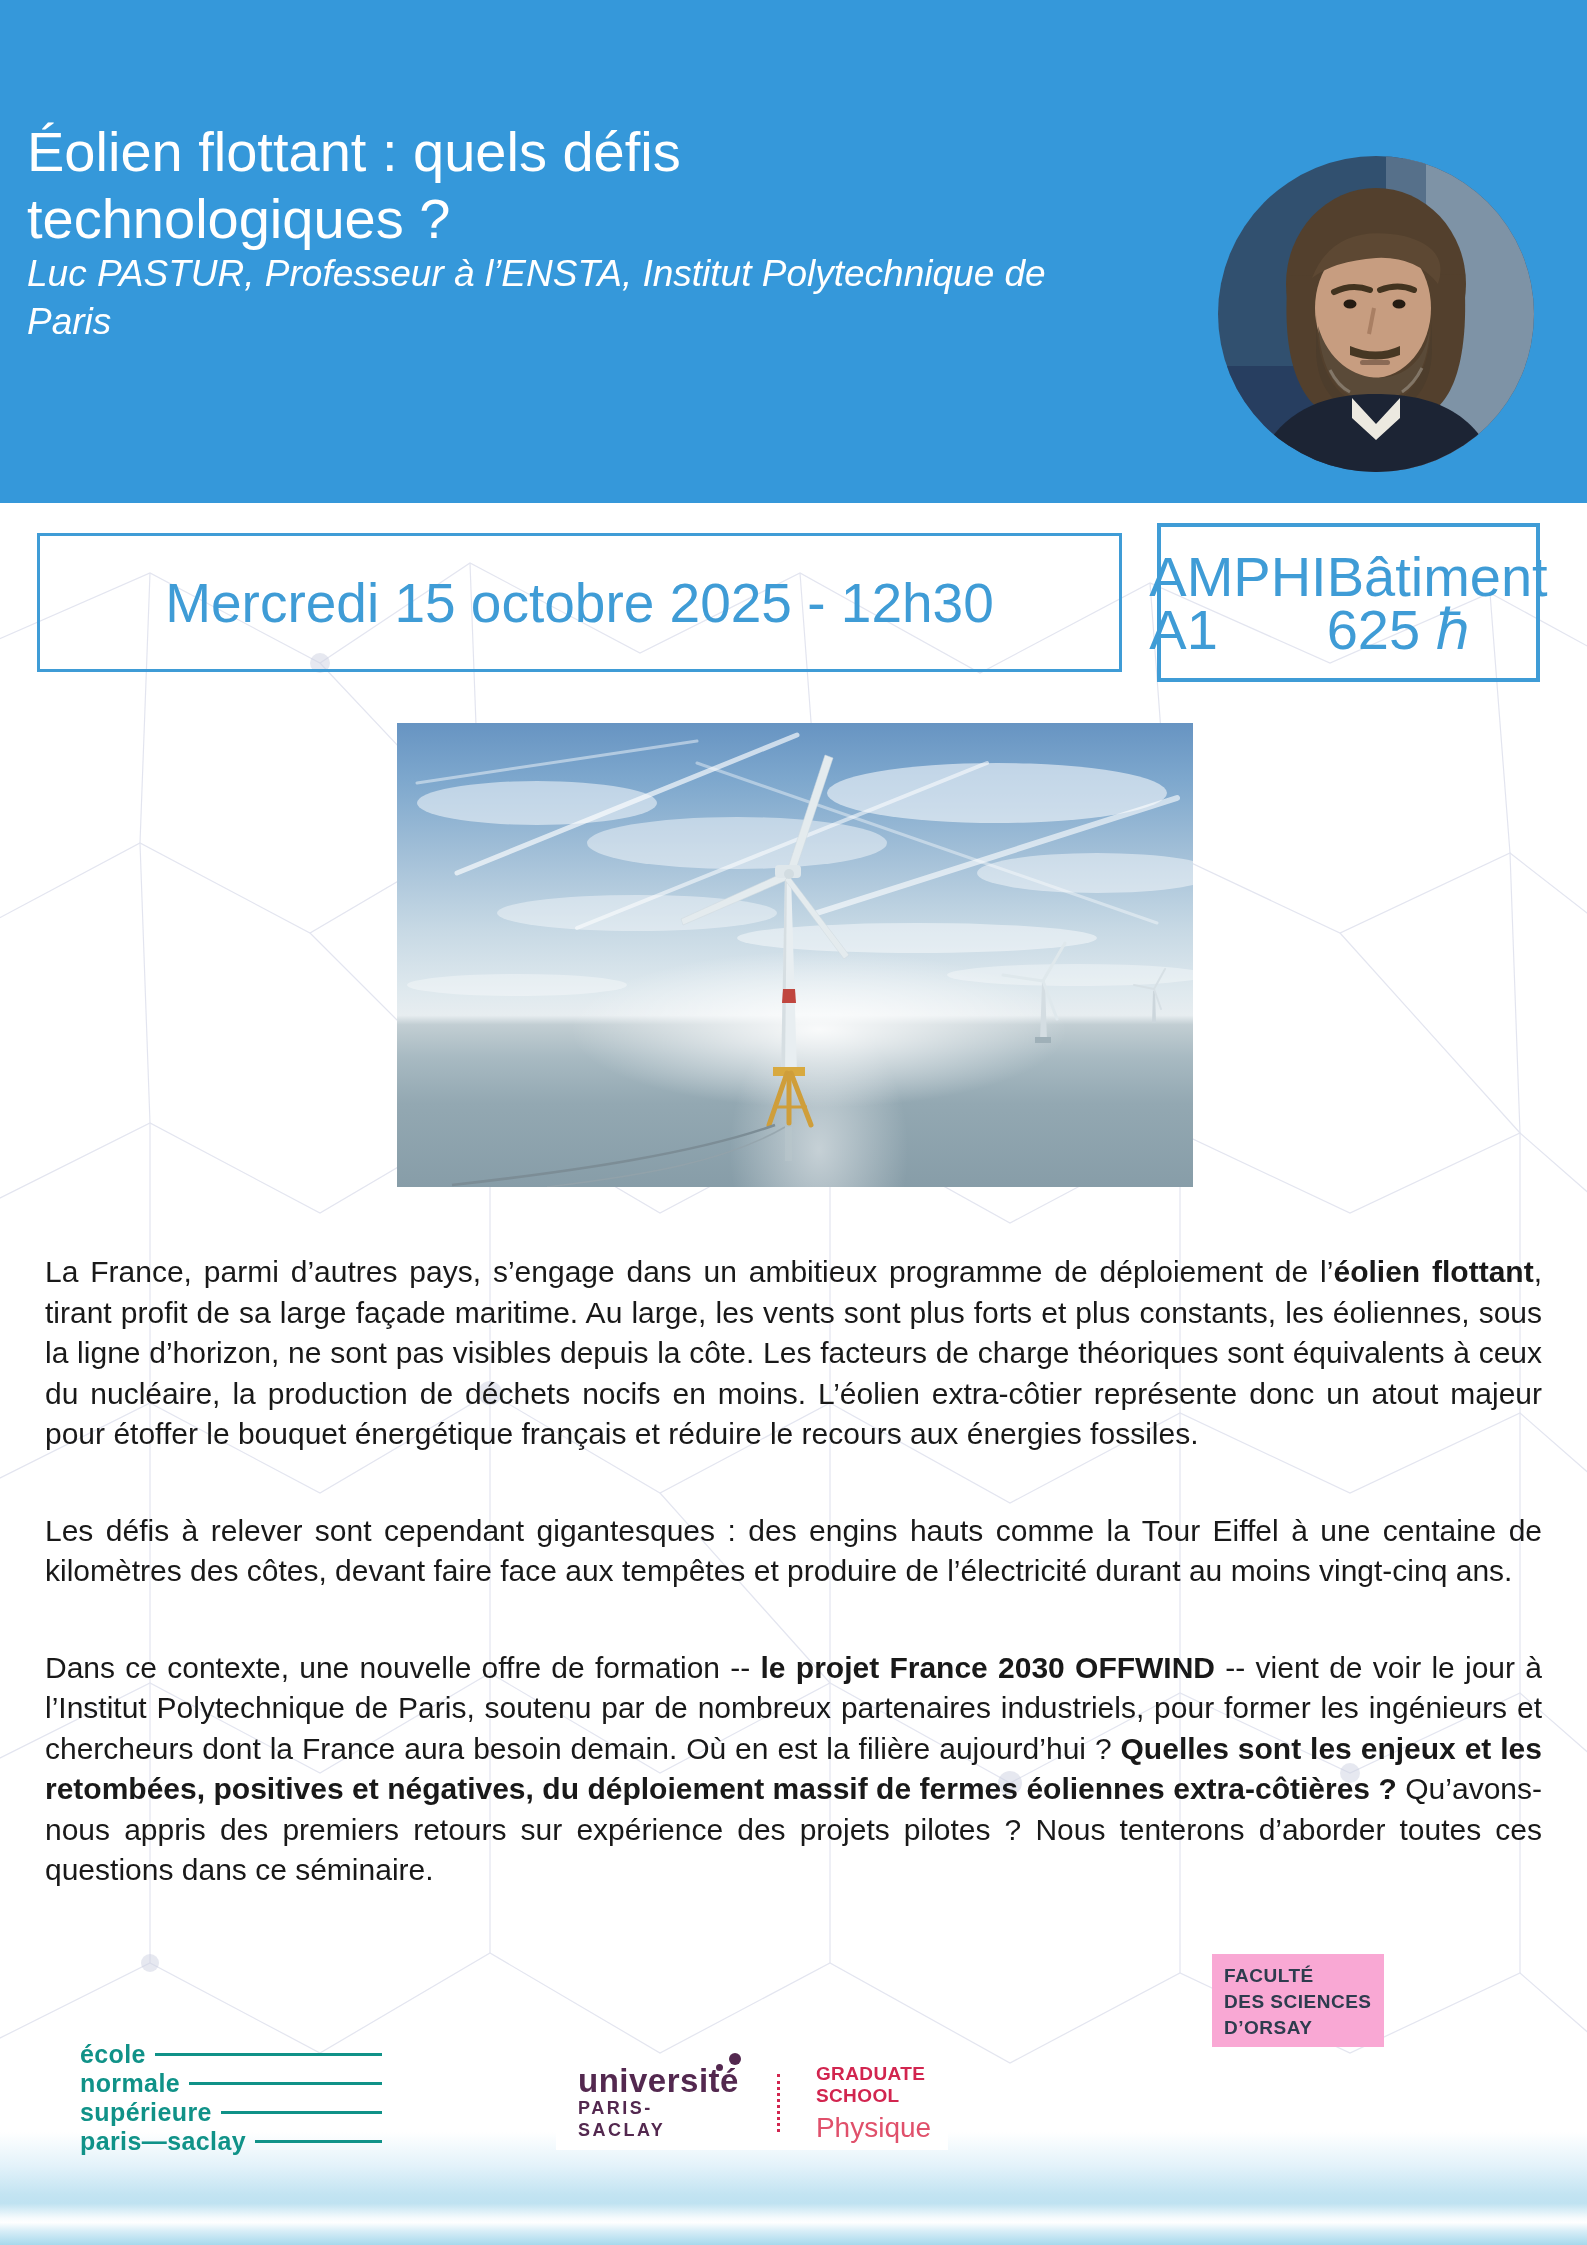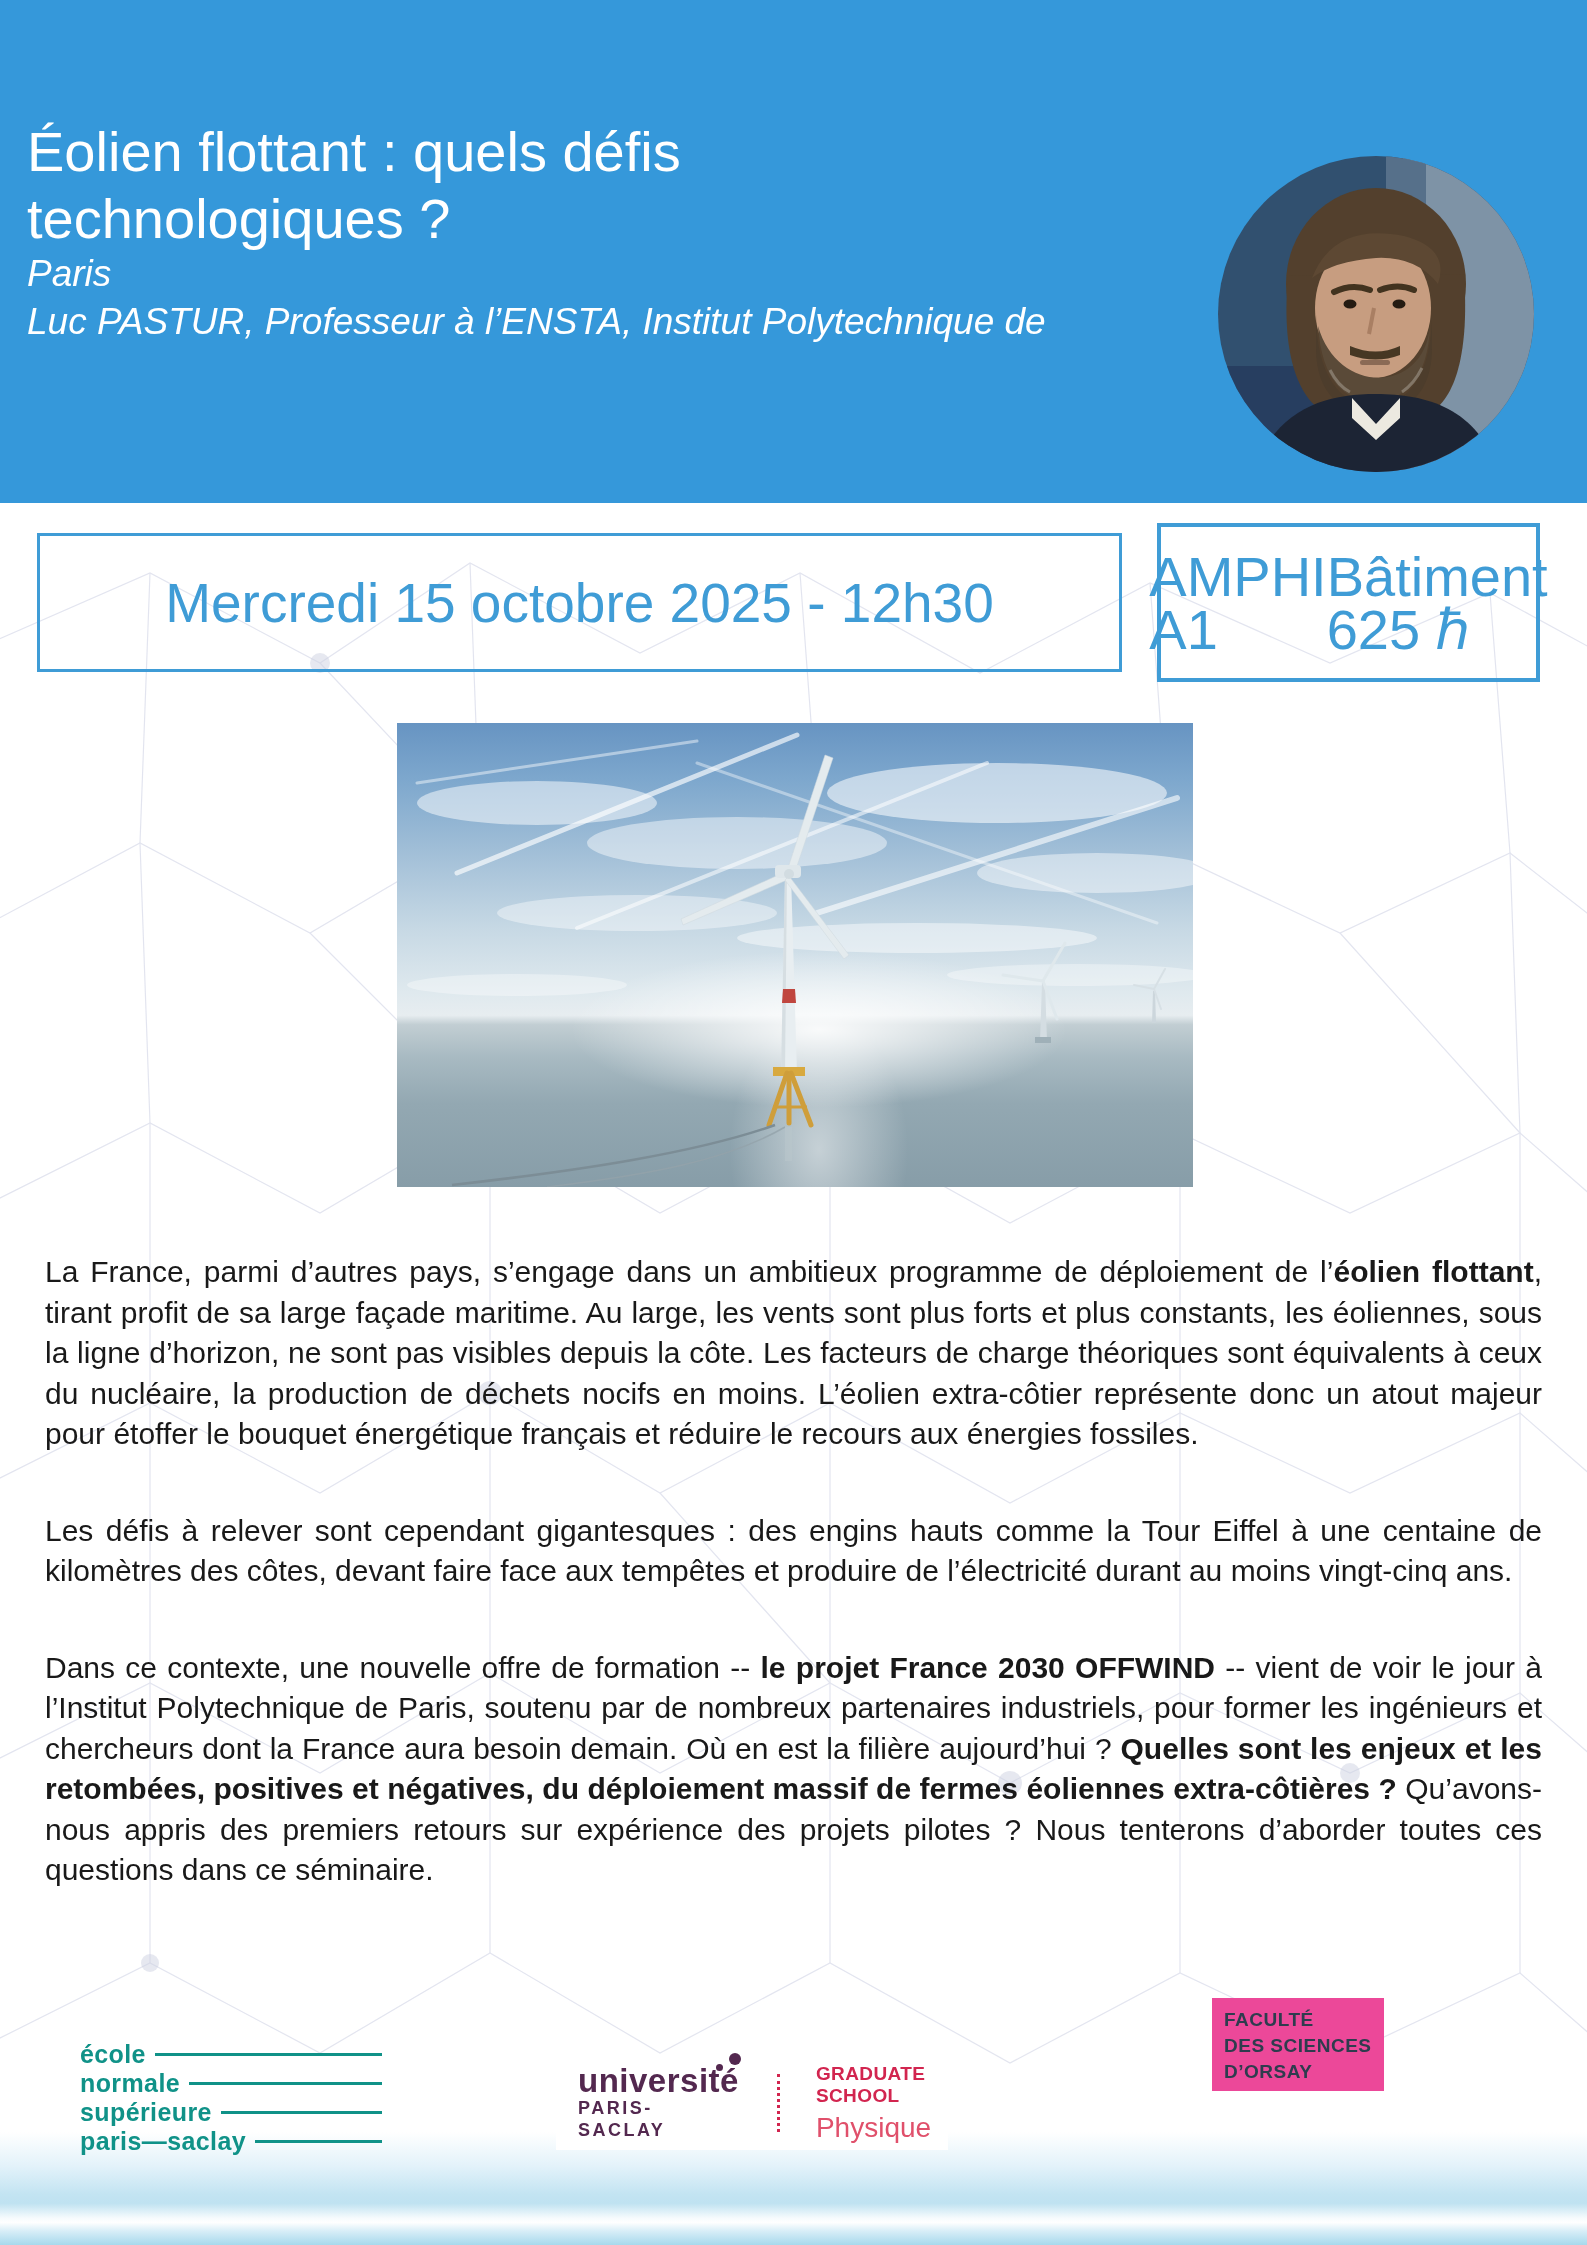--- a/index.html
+++ b/index.html
@@ -59,21 +59,21 @@
   .ups-sub{font-size:18px;font-weight:700;color:var(--ups_purple);letter-spacing:2.5px;
            line-height:22px;}
   .ups-dot1{position:absolute;right:-2px;top:-12px;width:12px;height:12px;border-radius:50%;
             background:var(--ups_purple);}
   .ups-dot2{position:absolute;right:16px;top:-1px;width:7px;height:7px;border-radius:50%;
             background:var(--ups_purple);}
   .ups-div{border-left:3px dotted var(--gs_red);height:58px;margin:0 16px 0 18px;}
   .gs-label{font-size:19px;font-weight:700;color:var(--gs_red);letter-spacing:.4px;}
   .gs-prog{font-size:28px;color:#e0506b;margin-top:5px;}
 
-  .fac{position:absolute;left:1212px;top:1998px;width:172px;height:93px;background:#ec4899;
+  .fac{position:absolute;left:1212px;top:1954px;width:172px;height:93px;background:#f9a8d4;
        box-sizing:border-box;padding:9px 0 0 12px;color:var(--faculty_navy);}
   .fac-line{font-size:19px;font-weight:700;line-height:26px;letter-spacing:.5px;}
 
   
   .band{position:absolute;left:0;top:2132px;width:1587px;height:113px;
         background:linear-gradient(180deg, rgba(255,255,255,0) 0%, rgba(222,240,249,.85) 30%,
                    #c3e4f2 55%, #bfe2f1 63%, #f6fbfd 76%, #ffffff 80%, #d6edf7 88%, #a7d9ec 100%);}
 </style>
 </head>
 <body>
@@ -106,22 +106,22 @@
         <circle cx="150" cy="1460" r="9"></circle>
     </g>
   </svg>
 
   <header class="hero">
     <div class="hero-sub">
       <div>Éolien flottant : quels défis</div>
       <div>technologiques ?</div>
     </div>
     <div class="hero-speaker">
+      <div>Luc PASTUR, Professeur à l’ENSTA, Institut Polytechnique de</div>
       <div>Paris</div>
-      <div>Luc PASTUR, Professeur à l’ENSTA, Institut Polytechnique de</div>
     </div>
 
     <div class="portrait">
       <svg viewBox="0 0 316 316" aria-hidden="true">
         <rect width="316" height="316" fill="#31506f"></rect>
         <rect x="185" y="0" width="131" height="316" fill="#7e93a6"></rect>
         <rect x="168" y="0" width="40" height="316" fill="#56708a"></rect>
         <rect x="0" y="210" width="120" height="106" fill="#24365a" opacity="0.7"></rect>
         <ellipse cx="158" cy="128" rx="90" ry="96" fill="#53402d"></ellipse>
         <path d="M70,120 C62,210 86,248 110,258 L210,258 C234,246 252,205 246,118 Z" fill="#53402d"></path>

